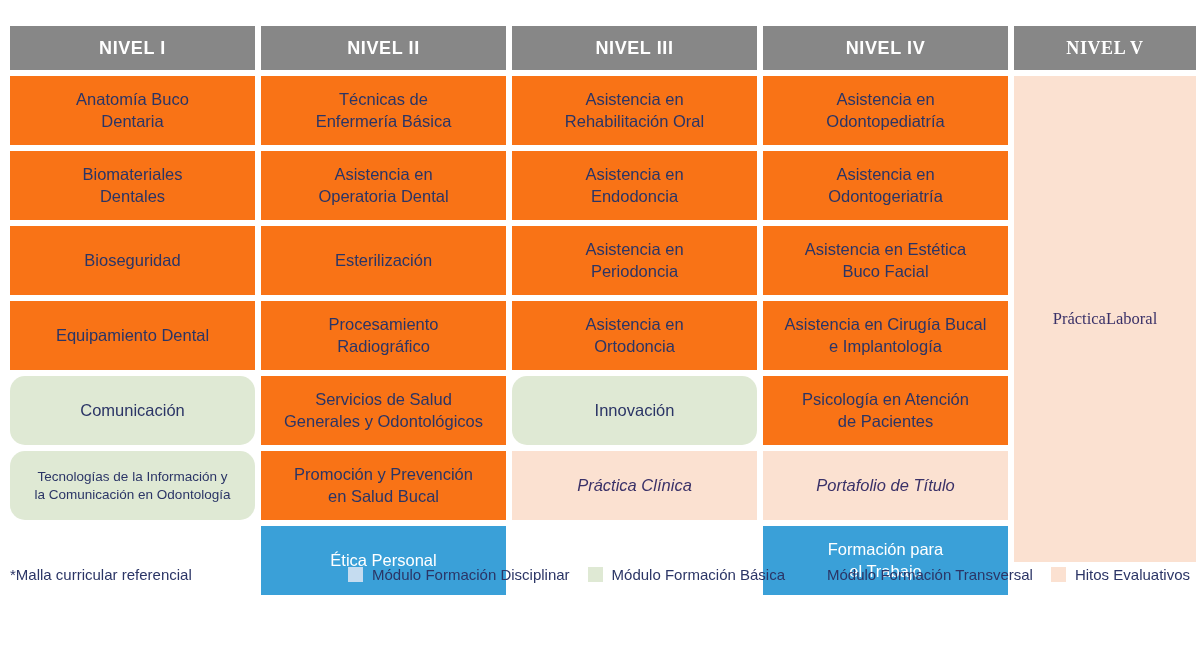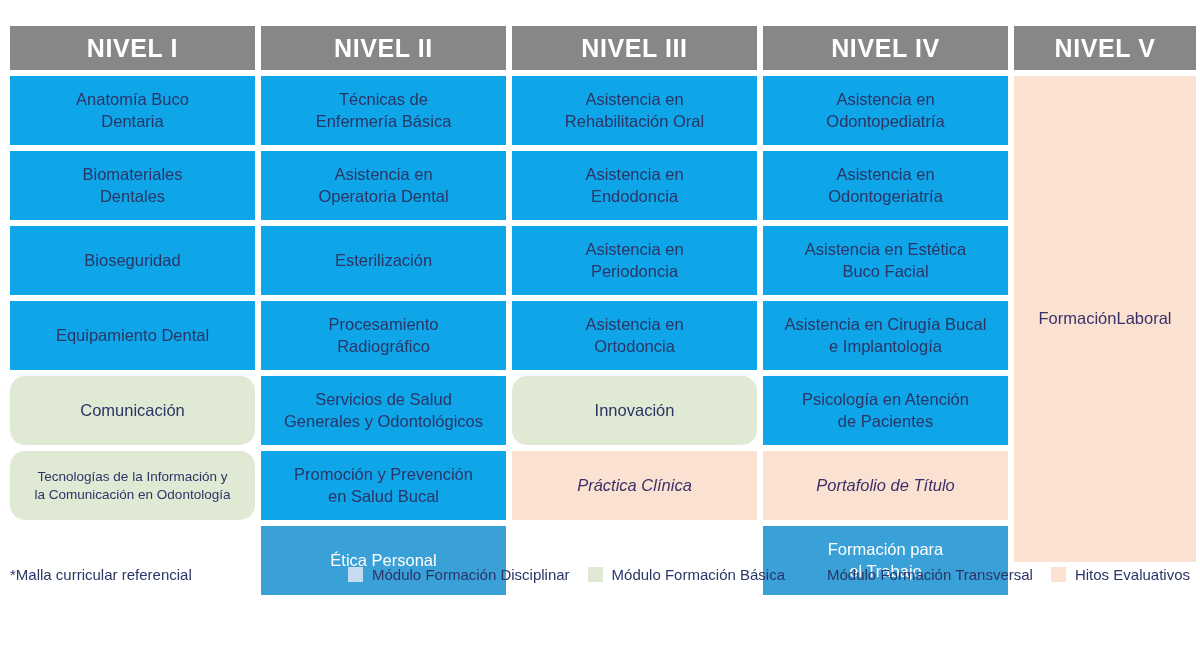--- a/index.html
+++ b/index.html
@@ -37,32 +37,33 @@
     margin-bottom: 6px;
   }
 
   .col {
     flex: 0 0 245px;
     width: 245px;
   }
   .col.col-v {
     flex: 0 0 182px;
     width: 182px;
+    font-family: Liberation Serif, serif;
   }
 
   
   .header-row .hdr {
     height: 44px;
     background: #878787;
     display: flex;
     align-items: center;
     justify-content: center;
     color: #ffffff;
     font-weight: bold;
-    font-size: 25px;
+    font-size: 18px;
     letter-spacing: 0.6px;
   }
 
   
   .body-row {
     align-items: flex-start;
   }
 
   .stack {
     display: flex;
@@ -80,21 +81,21 @@
     line-height: 1.28;
     padding: 0 8px;
     box-sizing: border-box;
   }
 
   .cell .txt {
     display: block;
   }
 
   
-  .c-disciplinar { background: #0ea5e9; color: #2b3566; }
+  .c-disciplinar { background: #f97316; color: #2b3566; }
   .c-basica      { background: #dfe9d4; color: #2b3566; border-radius: 15px; }
   .c-transversal { background: #3aa0d8; color: #ffffff; }
   .c-hitos       { background: #fbe1d1; color: #3a3168; font-style: italic; }
   .c-empty       { background: transparent; }
 
   .cell.small { font-size: 13.5px; line-height: 1.3; }
 
   
   .tall {
     height: 486px;
@@ -344,21 +345,21 @@
             <span>
                 <span class="txt">Formación para</span>
                 <span class="txt">el Trabajo</span>
               </span>
           </div>
         </div>
       </div>
 
       <div class="col col-v">
         <div class="tall">
-          <span><span class="txt">Formación</span><span class="txt">Laboral</span></span>
+          <span><span class="txt">Práctica</span><span class="txt">Laboral</span></span>
         </div>
       </div>
 
     </div>
   </div>
 
   <div class="footer">
     <div class="note">*Malla curricular referencial</div>
     <div class="legend">
       <div class="legend-item">

